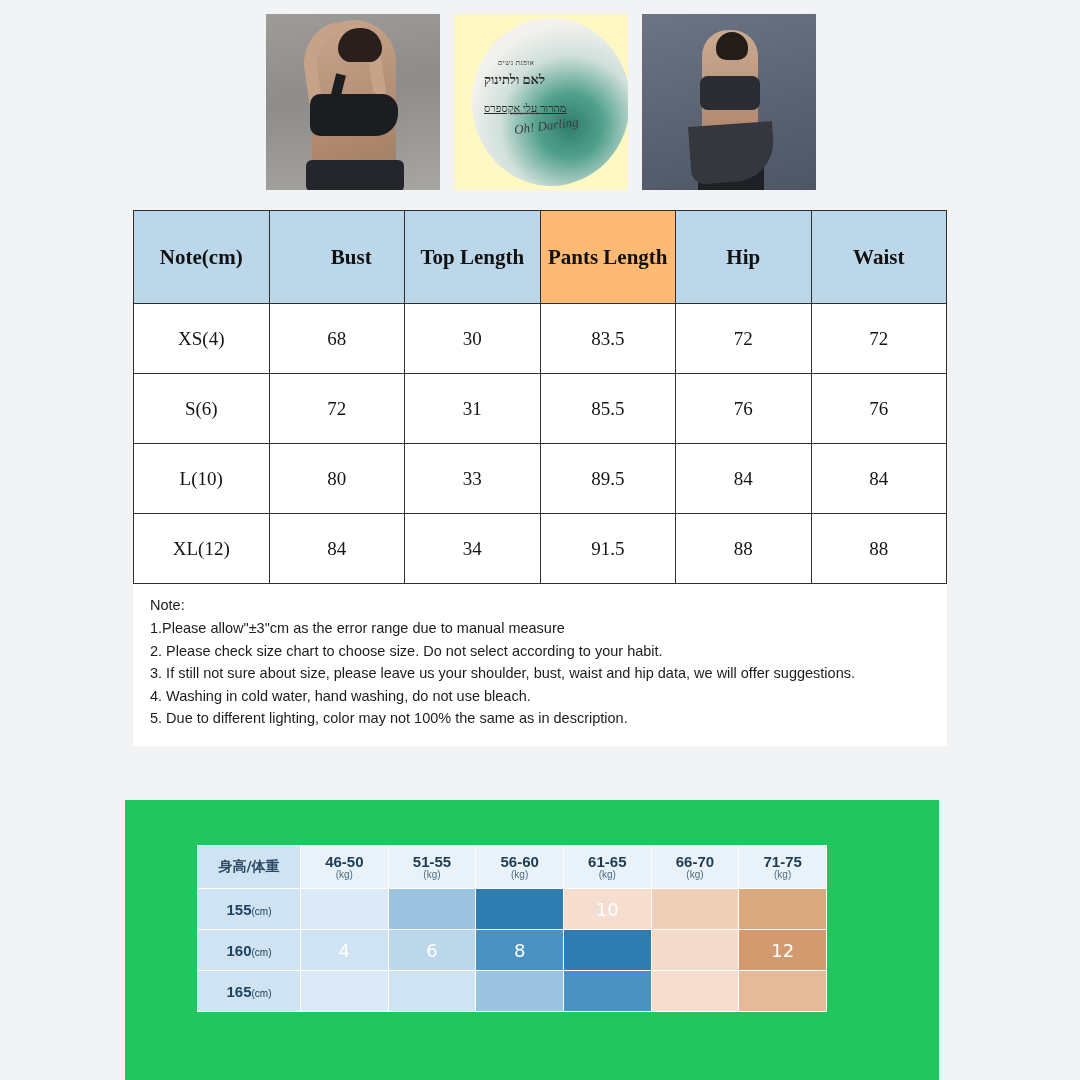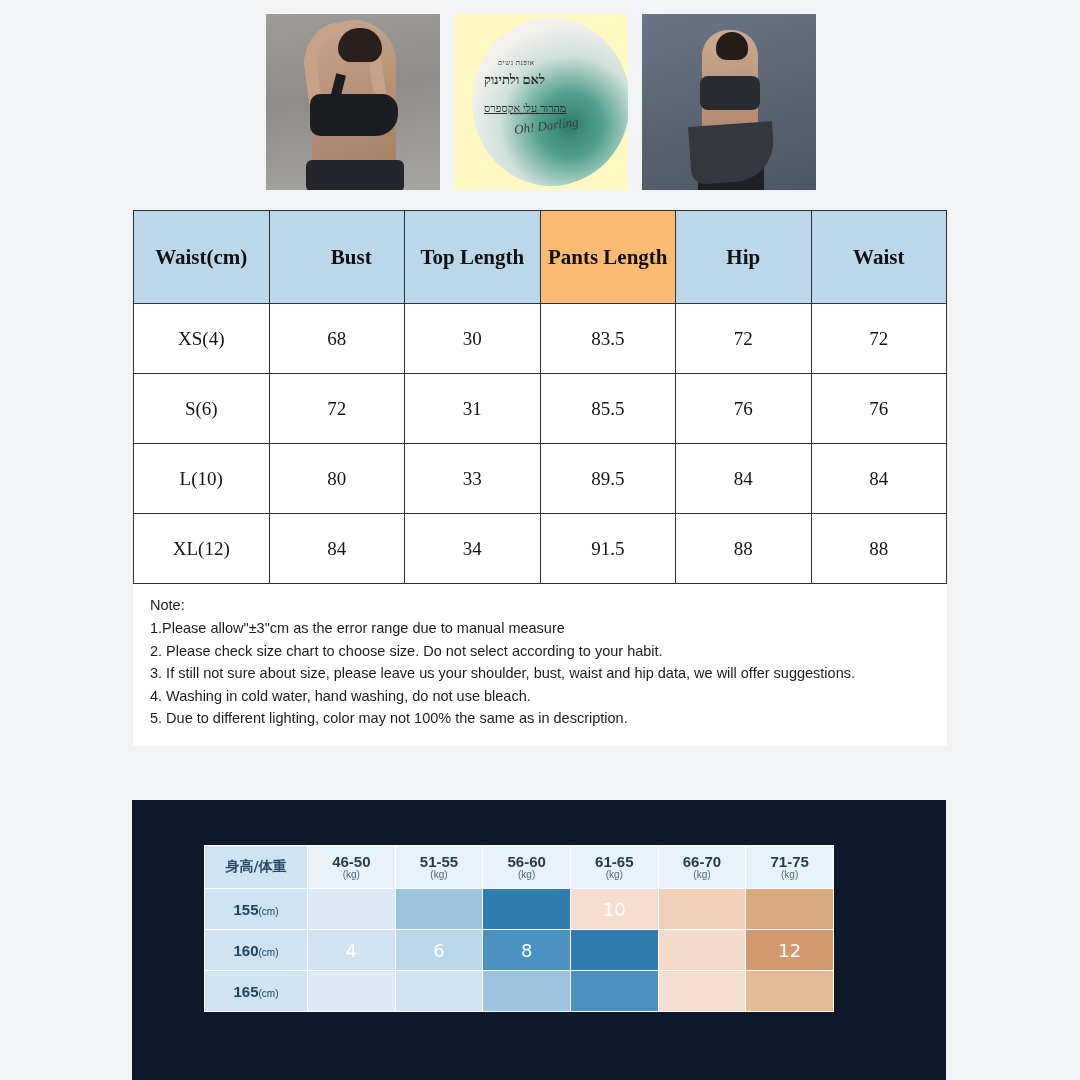--- a/index.html
+++ b/index.html
@@ -157,25 +157,25 @@
     color: #1c1c1c;
     line-height: 1.55;
     background: #fff;
     border-left: 1px solid transparent;
   }
   .note .note-title { margin-bottom: 1px; }
 
   
   .hw-wrap {
     position: absolute;
-    left: 132px;
+    left: 125px;
     top: 800px;
     width: 814px;
     height: 280px;
-    background: #0f172a;
+    background: #22c55e;
   }
   .hw-chart {
     position: absolute;
     left: 72px;
     top: 45px;
     width: 630px;
   }
   table.hw {
     border-collapse: collapse;
     table-layout: fixed;
@@ -262,21 +262,21 @@
     <div class="legs"></div>
     <div class="wrap"></div>
   </div>
 
 </div>
 
 <div class="card">
   <table class="size-table">
     <thead>
       <tr>
-        <th style="background: rgb(188, 215, 234);">Waist(cm)</th>
+        <th style="background: rgb(188, 215, 234);">Note(cm)</th>
         <th style="background: rgb(188, 215, 234); padding-left: 30px;">Bust</th>
         <th style="background: rgb(188, 215, 234);">Top Length</th>
         <th style="background: #fdba74; margin-left: 44px;">Pants Length</th>
         <th style="background: rgb(188, 215, 234);">Hip</th>
         <th style="background: rgb(188, 215, 234);">Waist</th>
       </tr>
     </thead>
     <tbody>
       <tr>
         <td>XS(4)</td>

